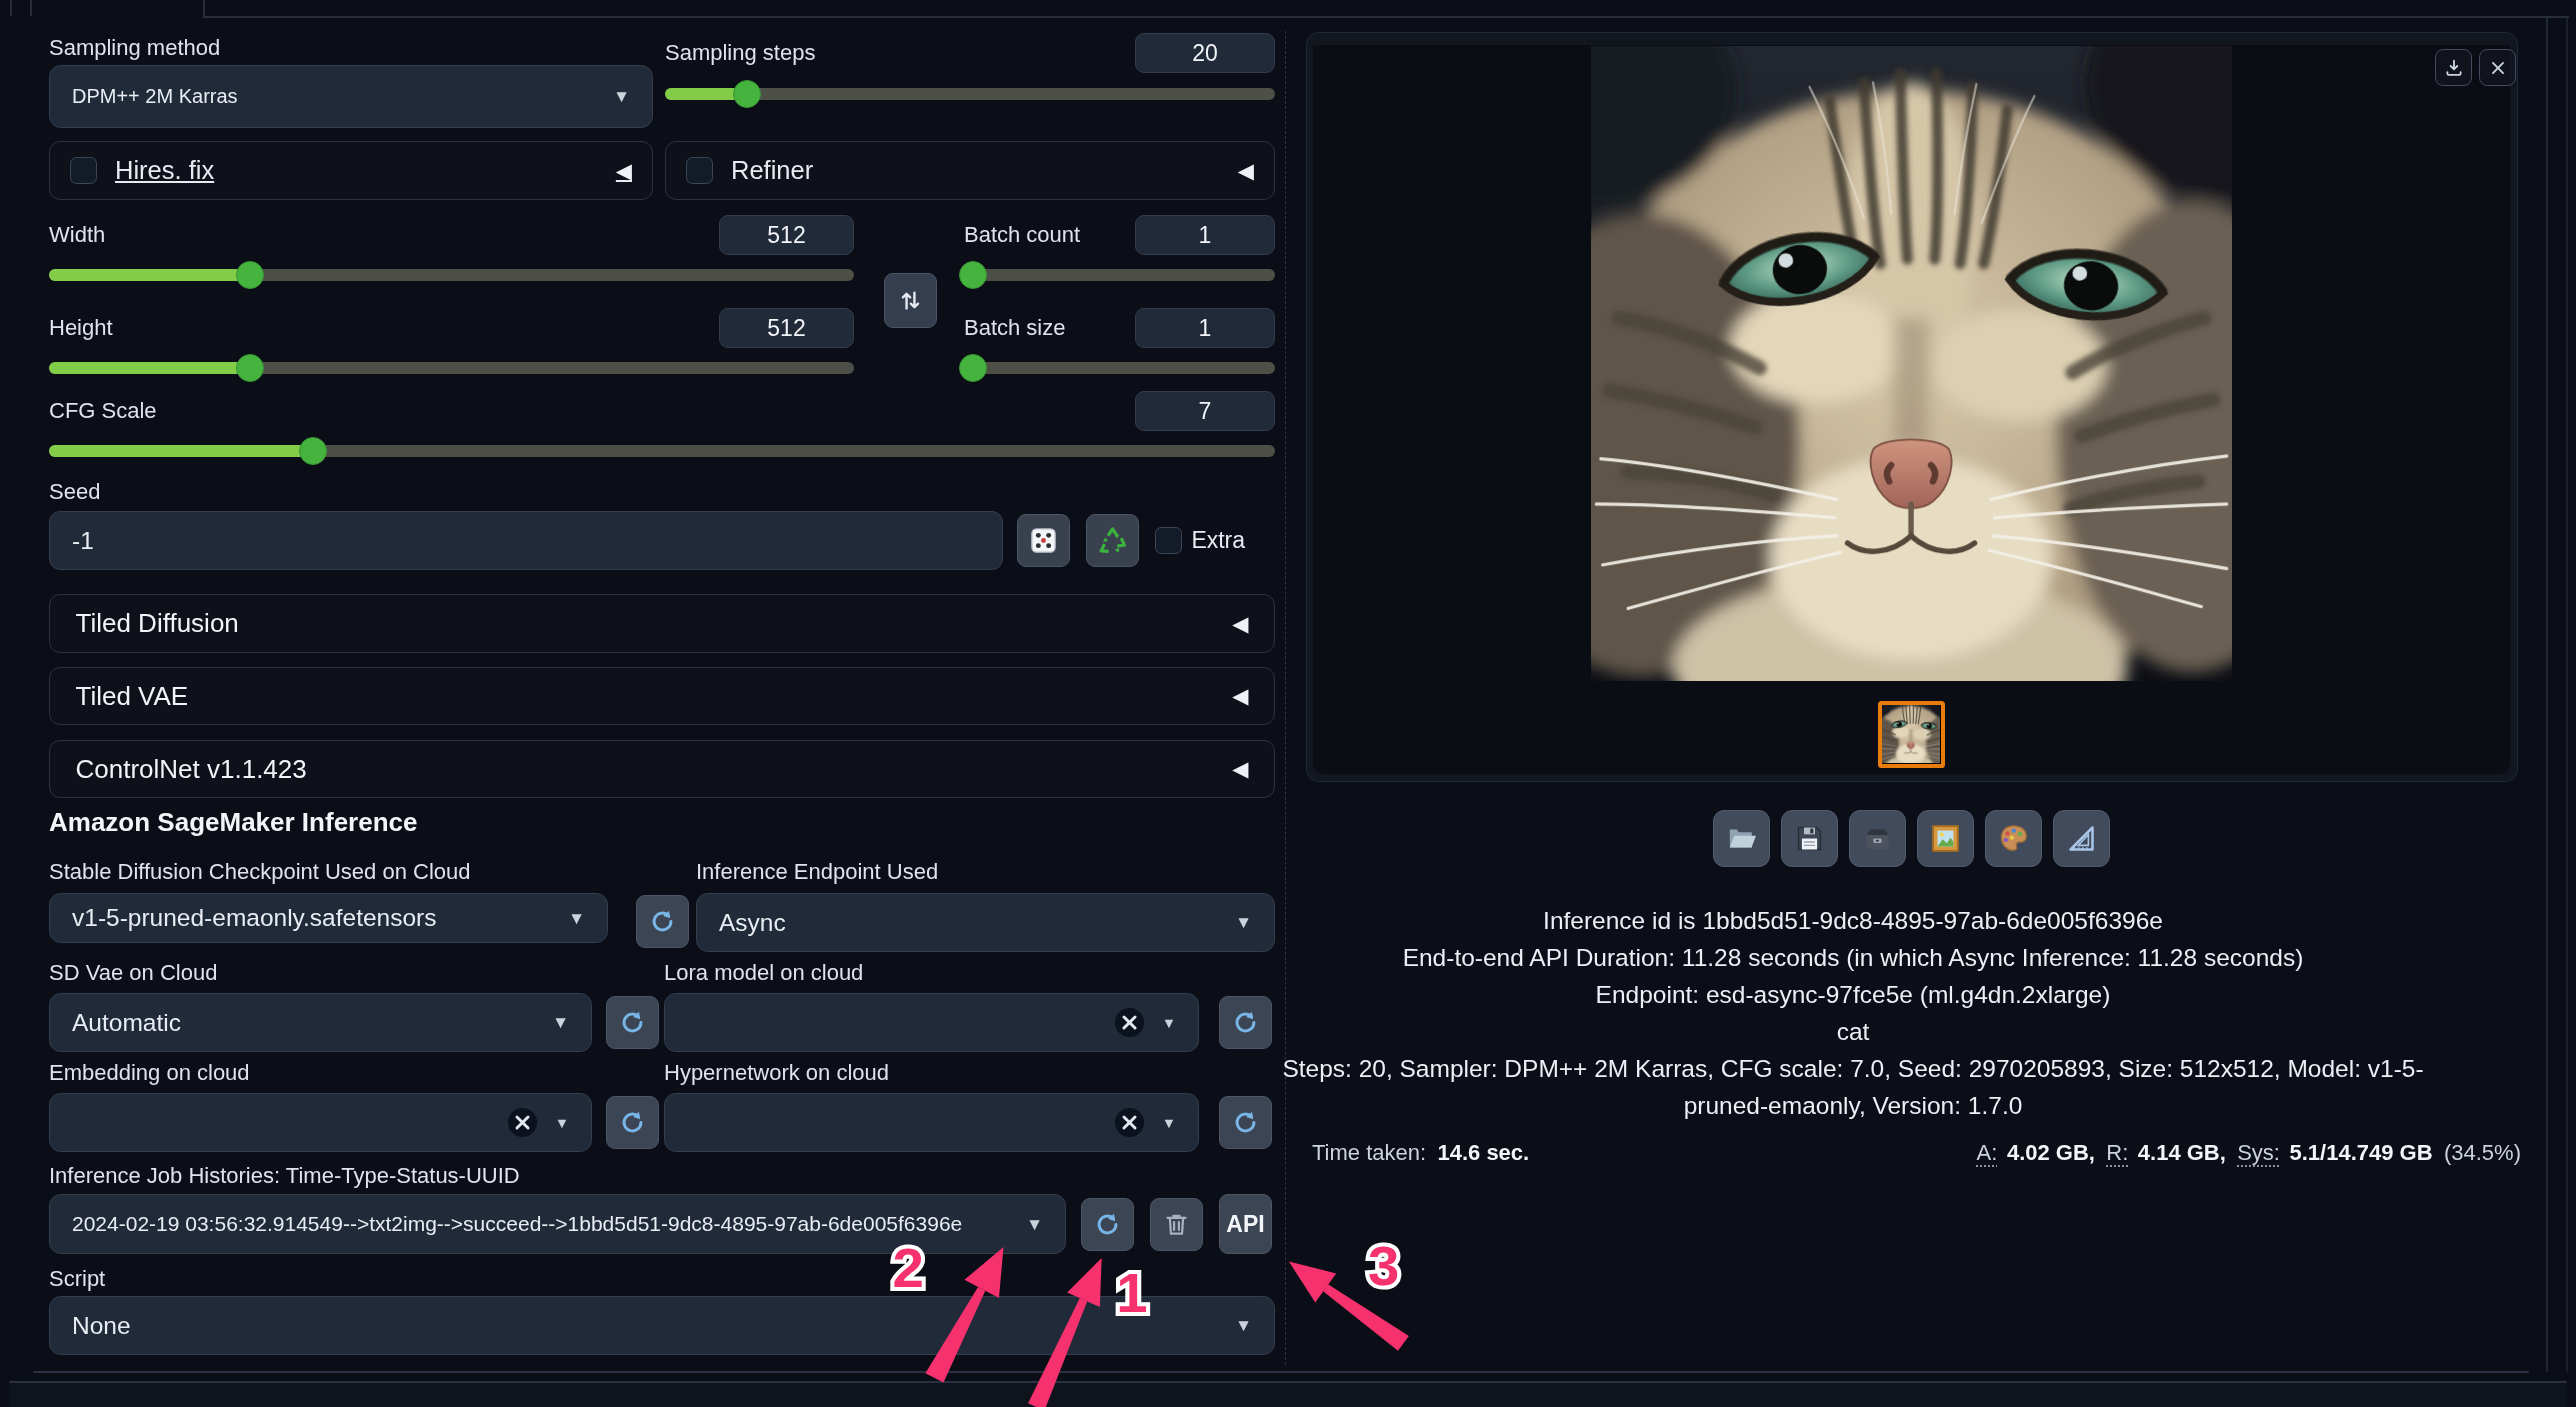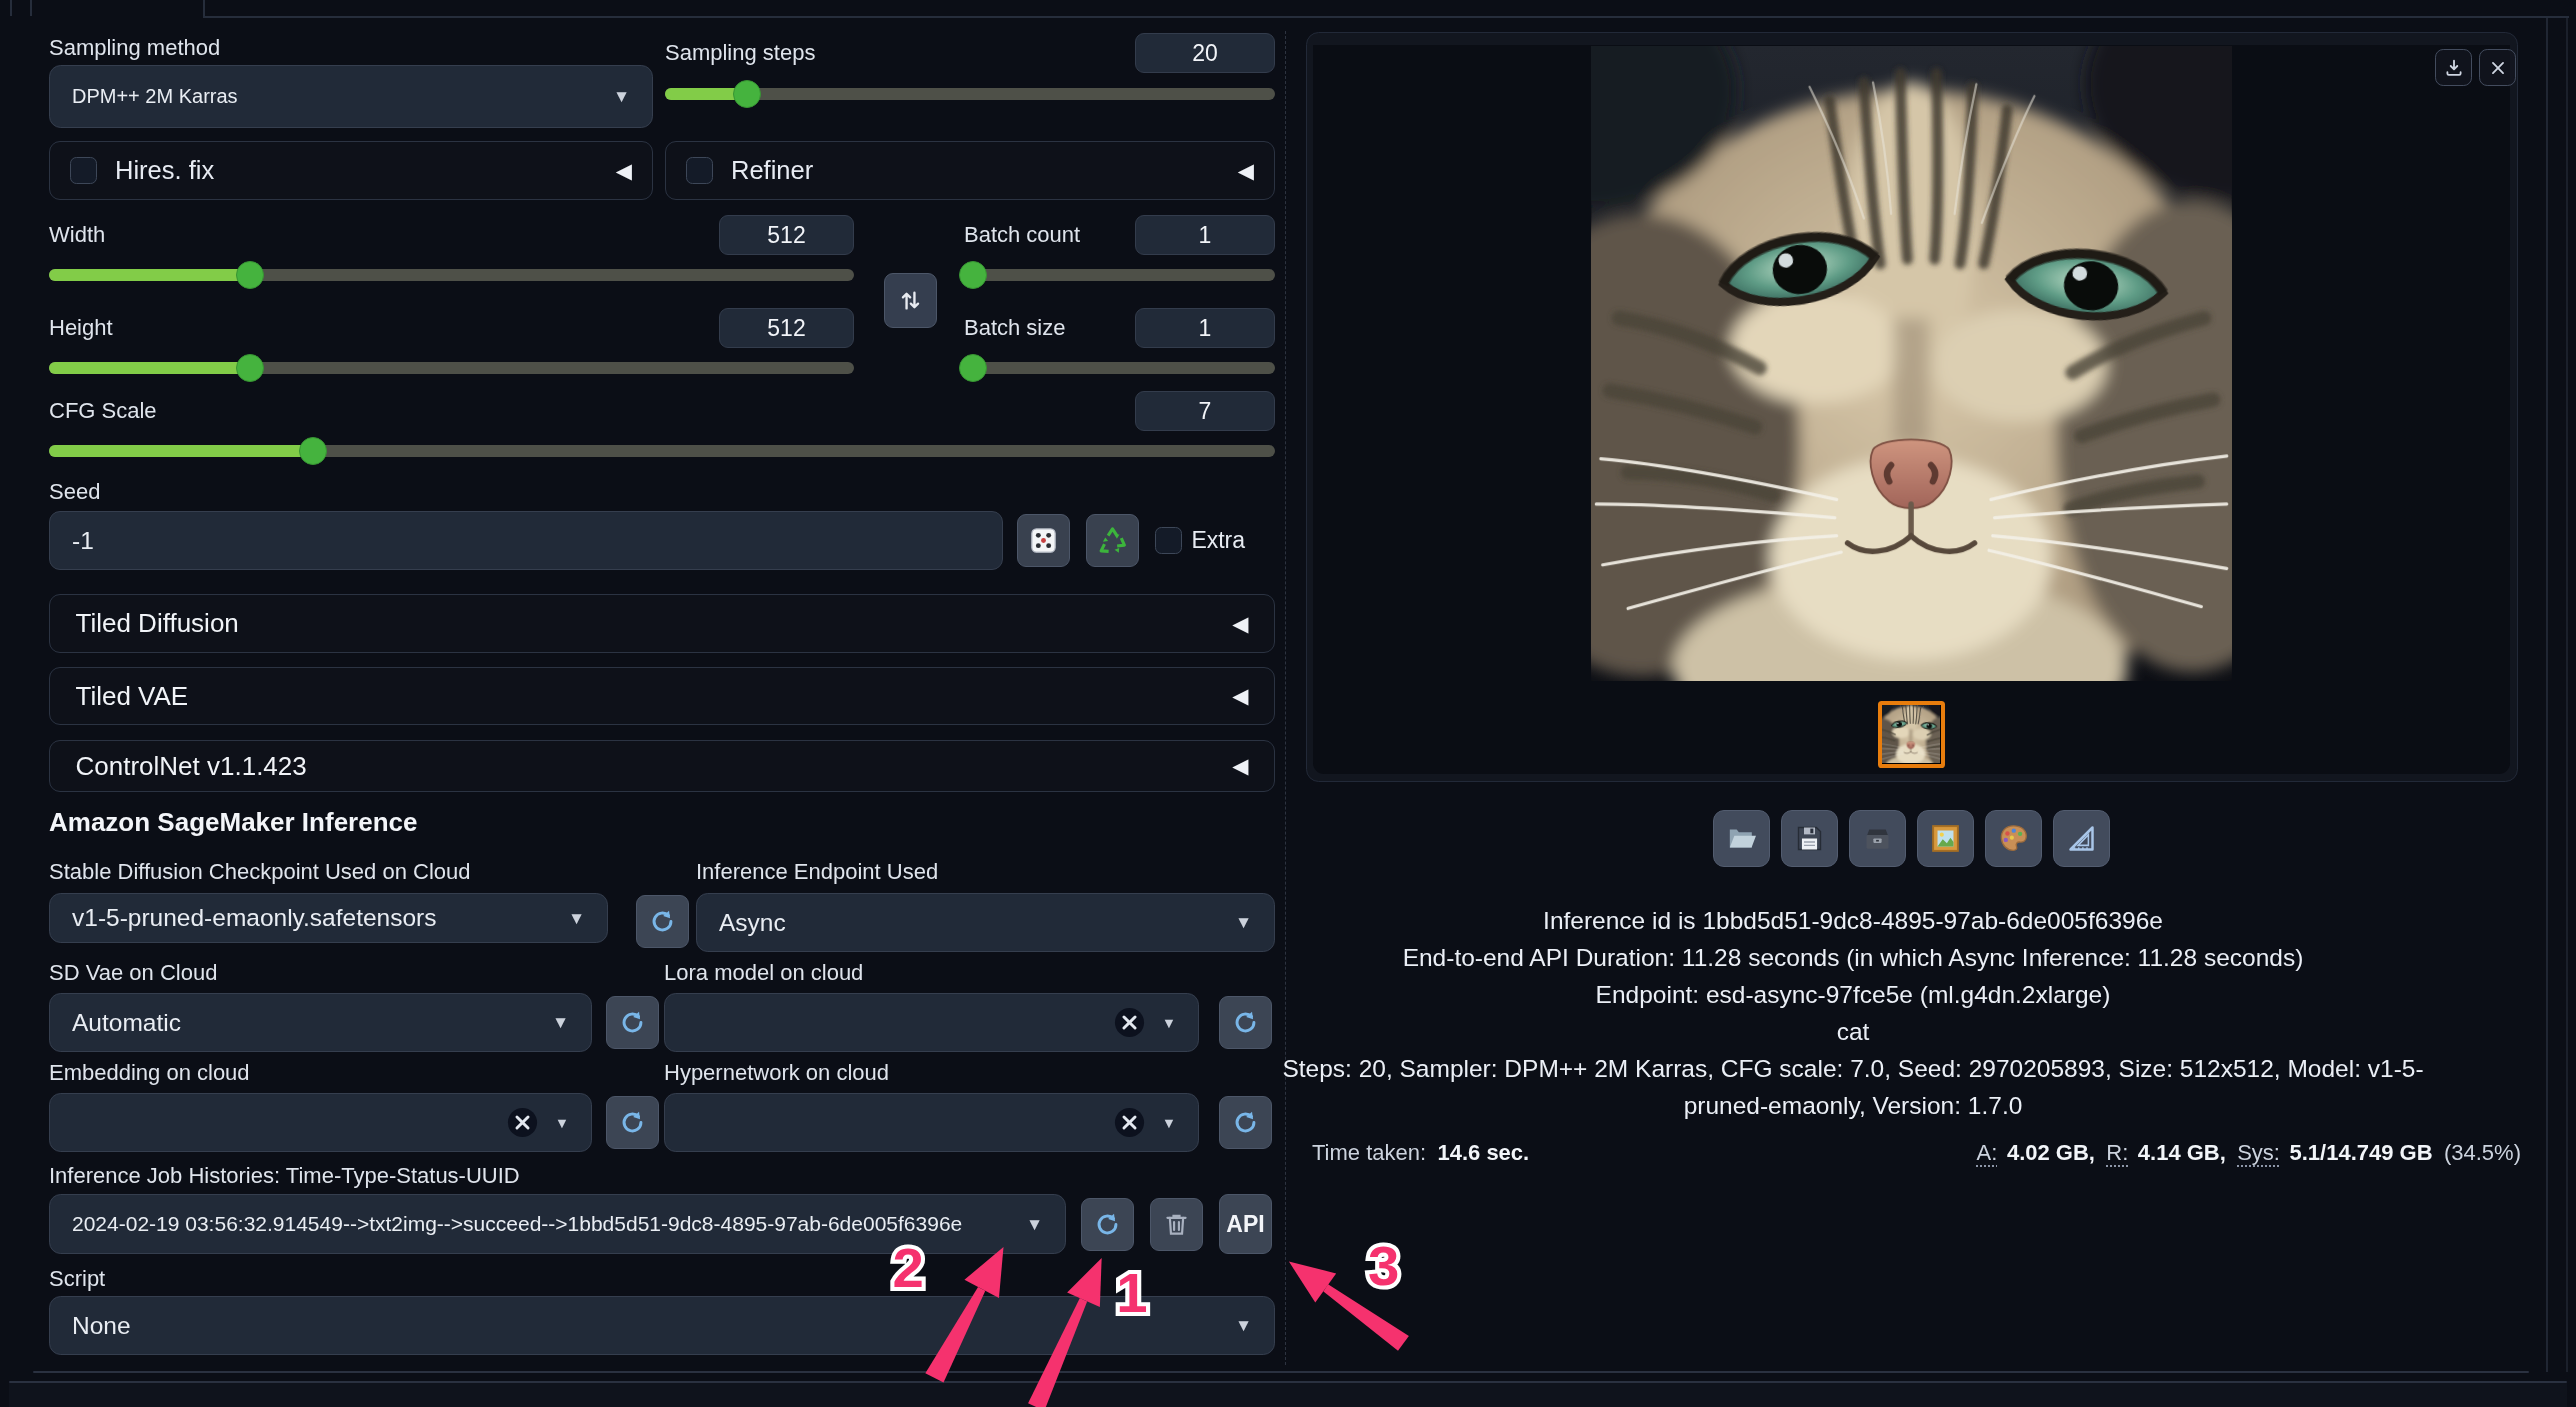--- a/index.html
+++ b/index.html
@@ -280,21 +280,21 @@
   <div class="hdr-row">
     <span class="lbl">Sampling steps</span>
     <div class="numbox" style="width:140px; height:40px;">20</div>
   </div>
   <div class="track" style="margin-top:14.5px;">
     <div class="fill" style="width:13.5%;"></div>
     <div class="knob" style="left:13.5%;"></div>
   </div>
 </div>
 
-<div class="abs accordion" style="left:49px; top:141px; width:604px; height:59px; padding:0 20px;">
+<div class="abs accordion" style="left:49px; top:141px; width:604px; height:59px; padding:0 20px;text-decoration:underline;">
   <span style="display:flex; align-items:center;">
     <span class="checkbox"></span>
     <span style="font-size:25.5px; margin-left:18px;">Hires. fix</span>
   </span>
   <span class="tri-left">◀</span>
 </div>
 <div class="abs accordion" style="left:665px; top:141px; width:610px; height:59px; padding:0 20px;">
   <span style="display:flex; align-items:center;text-align:center;">
     <span class="checkbox"></span>
     <span style="font-size:25.5px; margin-left:18px;">Refiner</span>
@@ -383,21 +383,21 @@
 </div>
 
 <div class="abs accordion" style="left:49px; top:594px; width:1226px; height:59px;">
   <span class="acc-title">Tiled Diffusion</span>
   <span class="tri-left">◀</span>
 </div>
 <div class="abs accordion" style="left:49px; top:667px; width:1226px; height:58px;border-radius:11px;">
   <span class="acc-title">Tiled VAE</span>
   <span class="tri-left">◀</span>
 </div>
-<div class="abs accordion" style="left:49px; top:740px; width:1226px; height:52px;">
+<div class="abs accordion" style="left:49px; top:740px; width:1226px; height:58px;">
   <span class="acc-title">ControlNet v1.1.423</span>
   <span class="tri-left">◀</span>
 </div>
 
 <div class="abs heading" style="left:49px; top:807px;">Amazon SageMaker Inference</div>
 
 <div class="abs lbl" style="left:49px; top:859px;">Stable Diffusion Checkpoint Used on Cloud</div>
 <div class="abs dd" style="left:49px; top:893px; width:559px; height:50px;">
   <span class="val" style="font-size:24.5px;">v1-5-pruned-emaonly.safetensors</span>
   <span class="spacer"></span>

